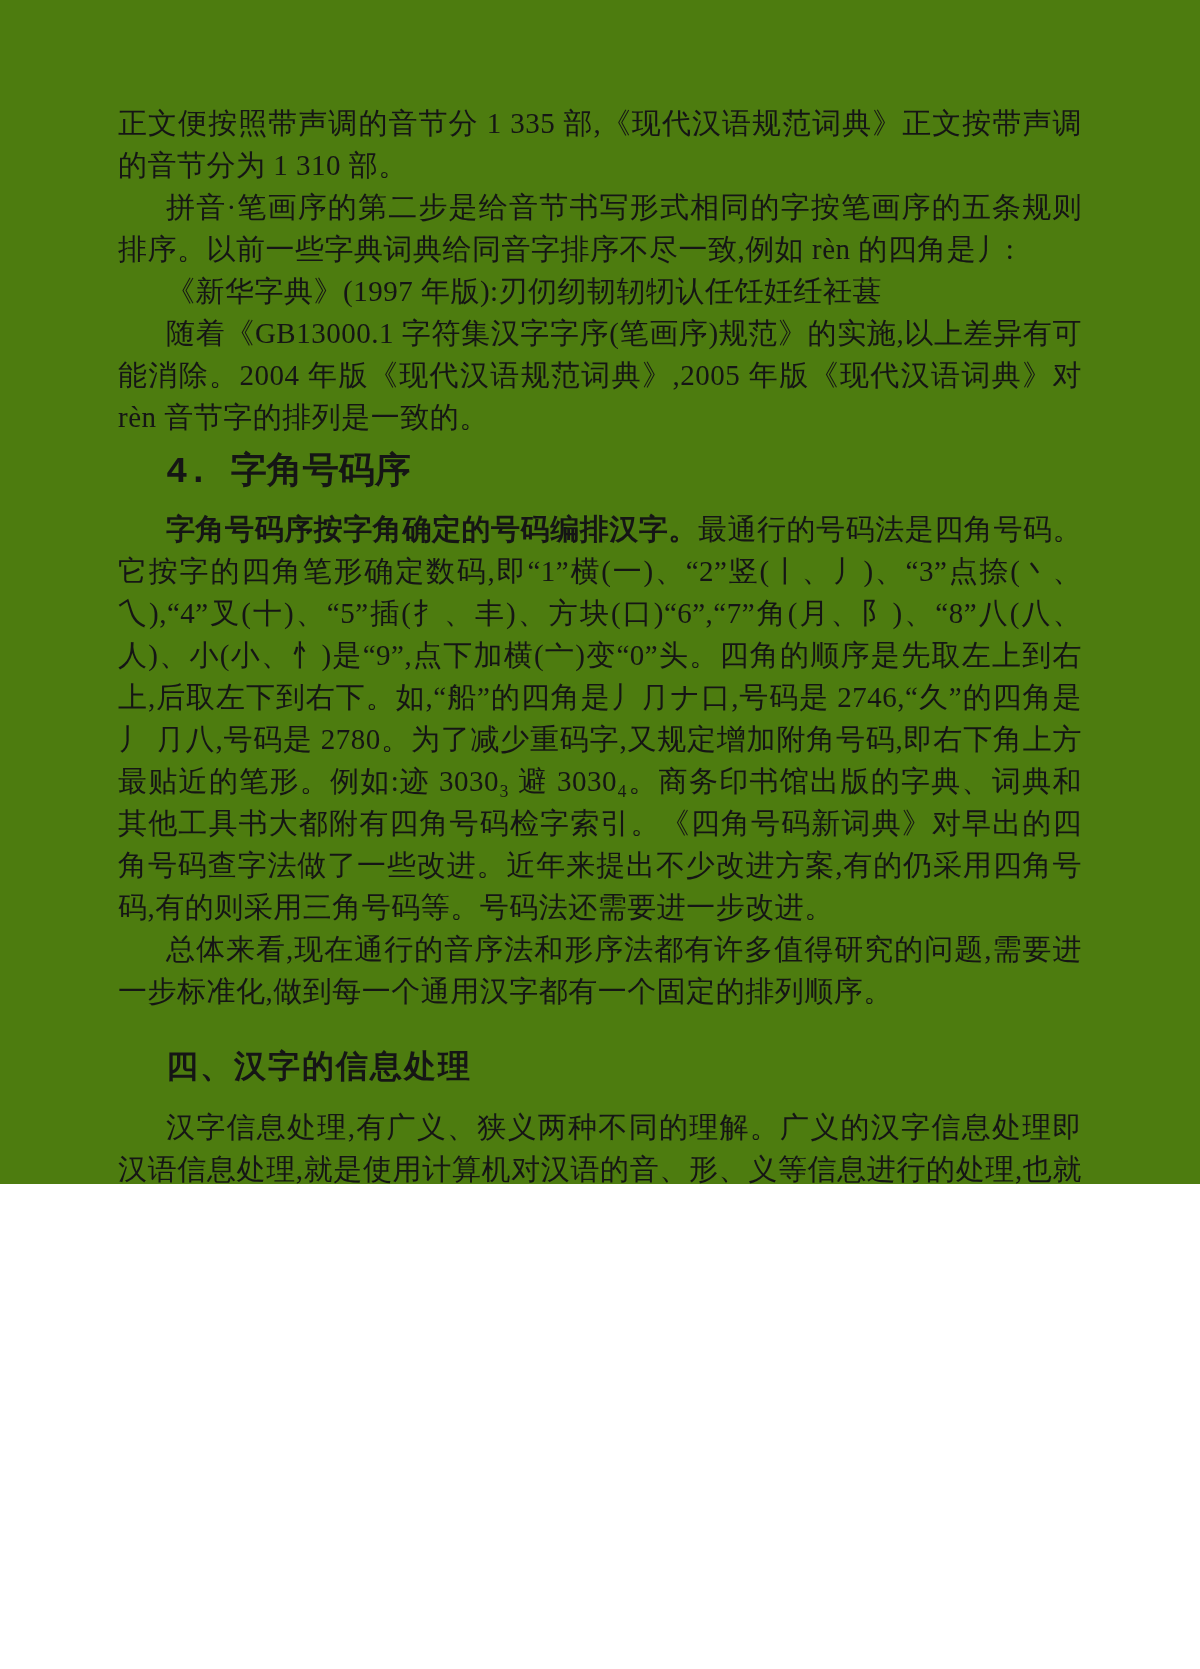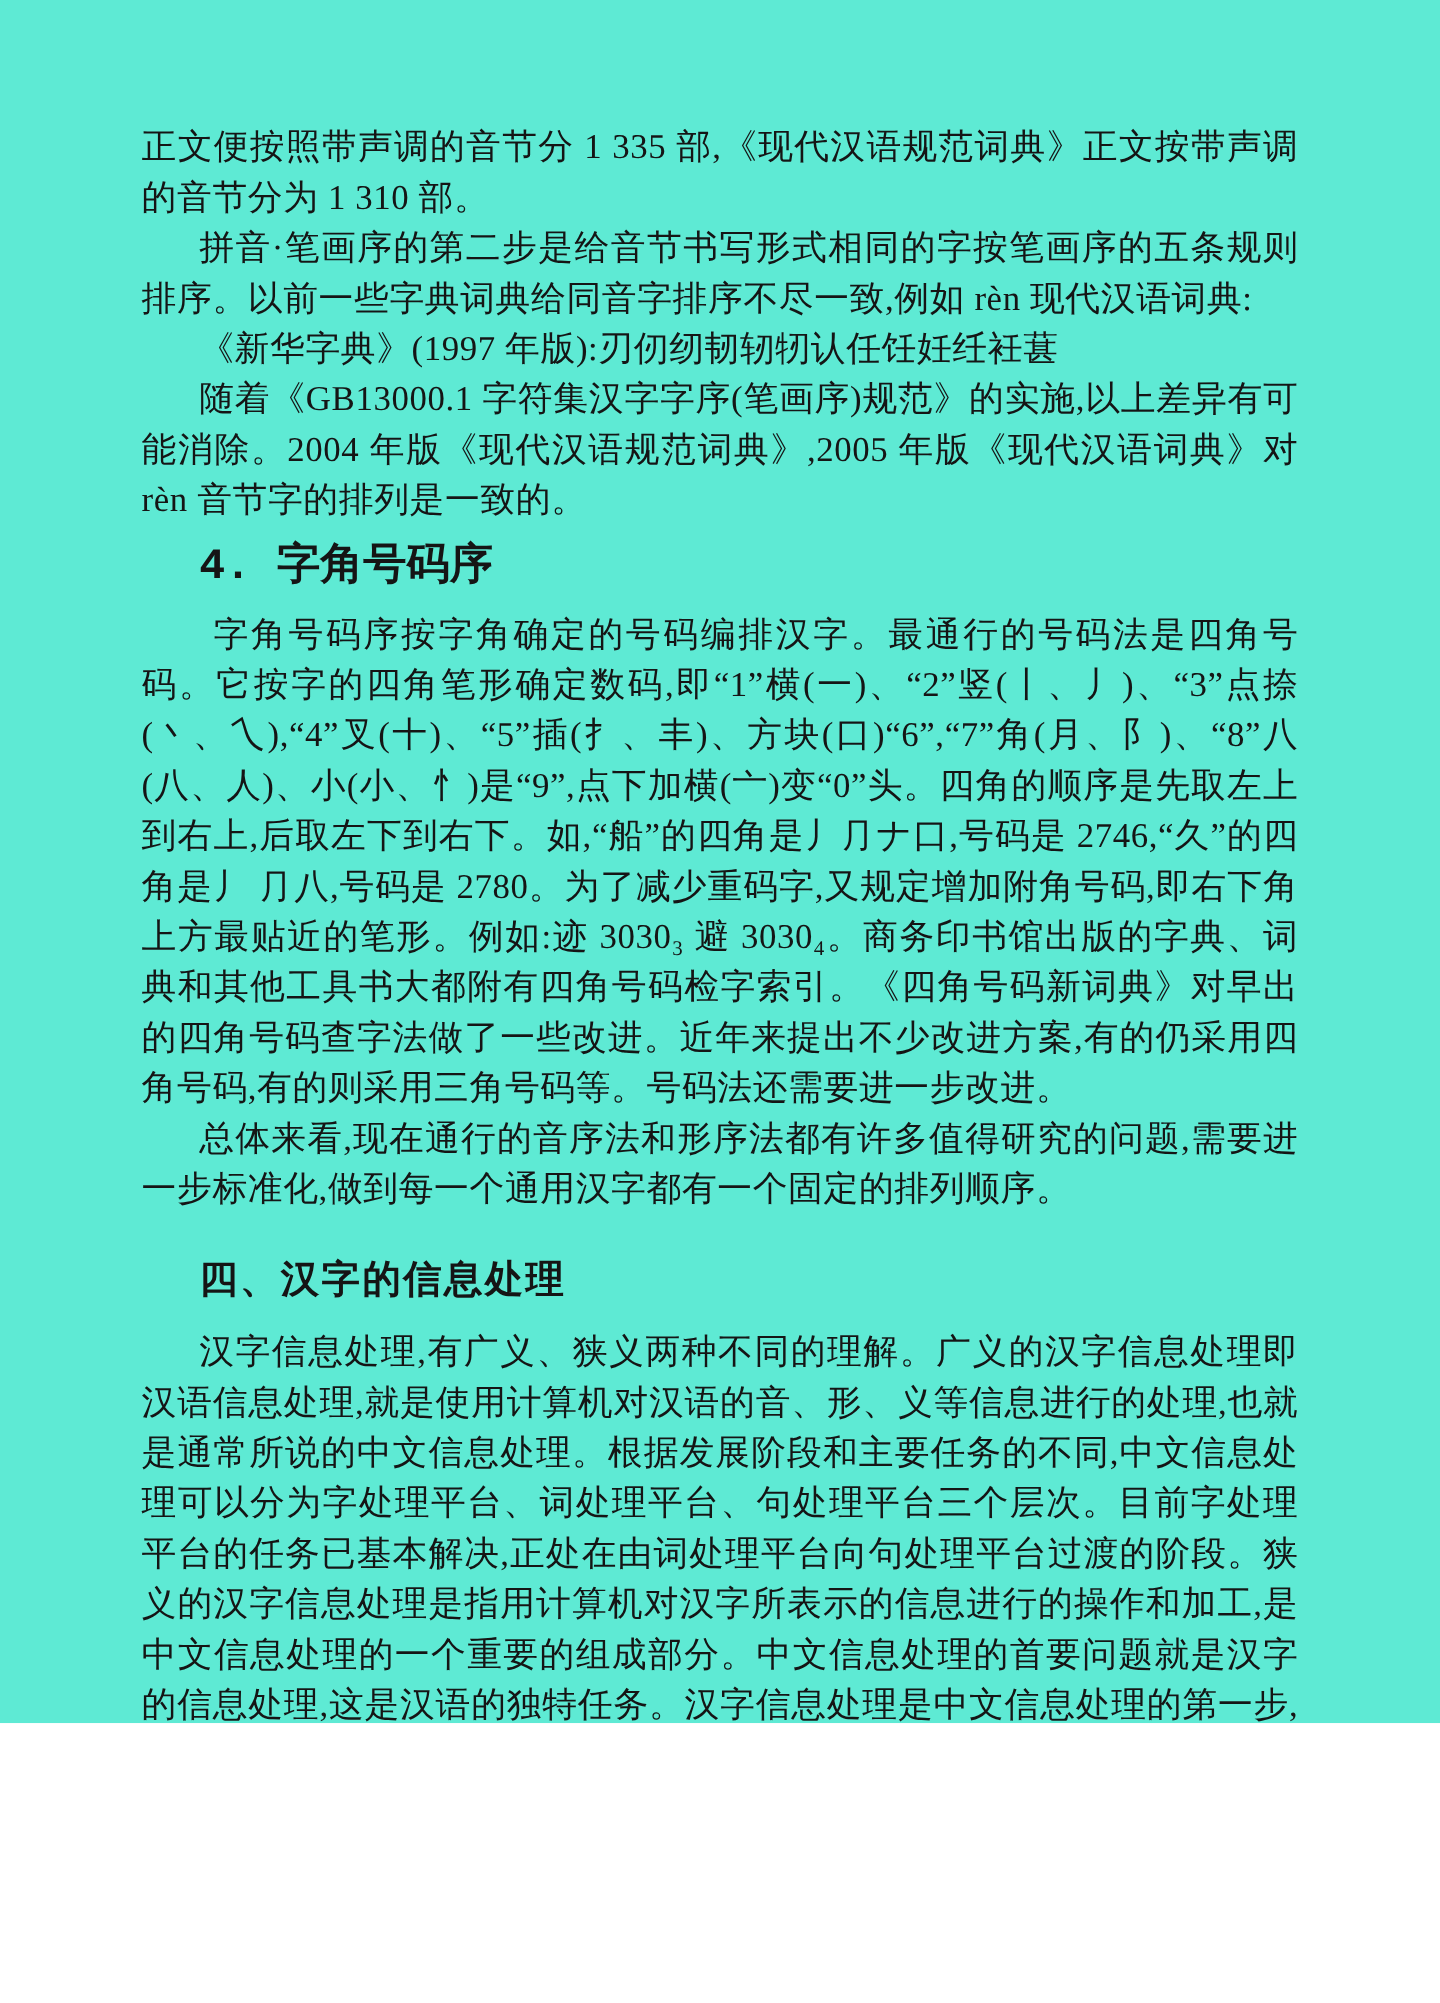--- a/index.html
+++ b/index.html
@@ -1,20 +1,20 @@
 <!DOCTYPE html>
 <html><head>
 <meta charset="utf-8">
 <style>
   html, body { margin: 0; padding: 0; background: #ffffff; }
   .page {
     position: relative;
     width: 1200px;
-    height: 1436px;
-    background: #5eead4;
+    height: 1184px;
+    background: #4d7c0f;
     color: #151515;
     font-family: "Liberation Serif", "DejaVu Serif", serif;
     overflow: hidden;
   }
   .text-block {
     position: absolute;
     left: 118px;
     top: 102px;
     width: 964px;
   }
@@ -39,22 +39,21 @@
     margin: 32px 0 18px 0;
     font-size: 32px;
     line-height: 44px;
     font-family: "Liberation Sans", "DejaVu Sans", sans-serif;
     font-weight: 700;
     text-indent: 48px;
     letter-spacing: 2px;
   }
   .lead-bold {
     font-family: "Liberation Sans", "DejaVu Sans", sans-serif;
-    font-weight: 400;
-    margin-left: 12px;
+    font-weight: 700;
   }
   .footer {
     position: absolute;
     top: 1546px;
     left: 0;
     width: 952px;          
     display: flex;
     justify-content: flex-end;
     align-items: center;
     gap: 16px;
@@ -76,21 +75,21 @@
 </style>
 </head>
 <body>
 
 <div class="page">
 
   <main class="text-block">
 
     <p class="para no-indent">正文便按照带声调的音节分 1 335 部,《现代汉语规范词典》正文按带声调的音节分为 1 310 部。</p>
 
-    <p class="para">拼音·笔画序的第二步是给音节书写形式相同的字按笔画序的五条规则排序。以前一些字典词典给同音字排序不尽一致,例如 rèn 现代汉语词典:</p>
+    <p class="para">拼音·笔画序的第二步是给音节书写形式相同的字按笔画序的五条规则排序。以前一些字典词典给同音字排序不尽一致,例如 rèn 的四角是丿:</p>
 
     <p class="para">《新华字典》(1997 年版):刃仞纫韧轫牣认任饪妊纴衽葚</p>
 
 
     <p class="para">随着《GB13000.1 字符集汉字字序(笔画序)规范》的实施,以上差异有可能消除。2004 年版《现代汉语规范词典》,2005 年版《现代汉语词典》对 rèn 音节字的排列是一致的。</p>
 
     <h3 class="sub-heading">4. 字角号码序</h3>
 
     <p class="para"><span class="lead-bold">字角号码序按字角确定的号码编排汉字。</span><span>最通行的号码法是四角号码。它按字的四角笔形确定数码,即“1”横(一)、“2”竖(丨、丿)、“3”点捺(丶、乀),“4”叉(十)、“5”插(扌、丰)、方块(口)“6”,“7”角(月、阝)、“8”八(八、人)、小(小、忄)是“9”,点下加横(亠)变“0”头。四角的顺序是先取左上到右上,后取左下到右下。如,“船”的四角是丿⺆ナ口,号码是 2746,“久”的四角是丿 ⺆八,号码是 2780。为了减少重码字,又规定增加附角号码,即右下角上方最贴近的笔形。例如:迹 3030₃ 避 3030₄。商务印书馆出版的字典、词典和其他工具书大都附有四角号码检字索引。《四角号码新词典》对早出的四角号码查字法做了一些改进。近年来提出不少改进方案,有的仍采用四角号码,有的则采用三角号码等。号码法还需要进一步改进。</span></p>
 

